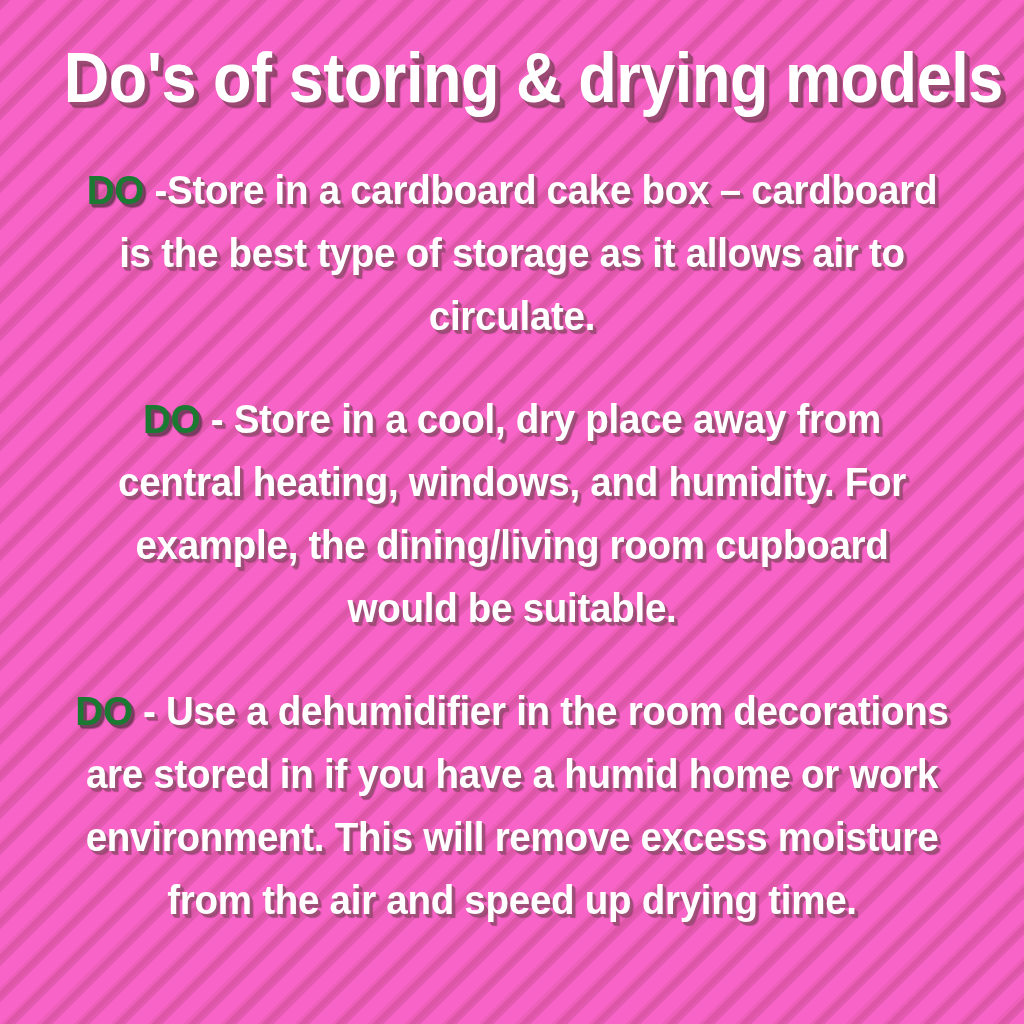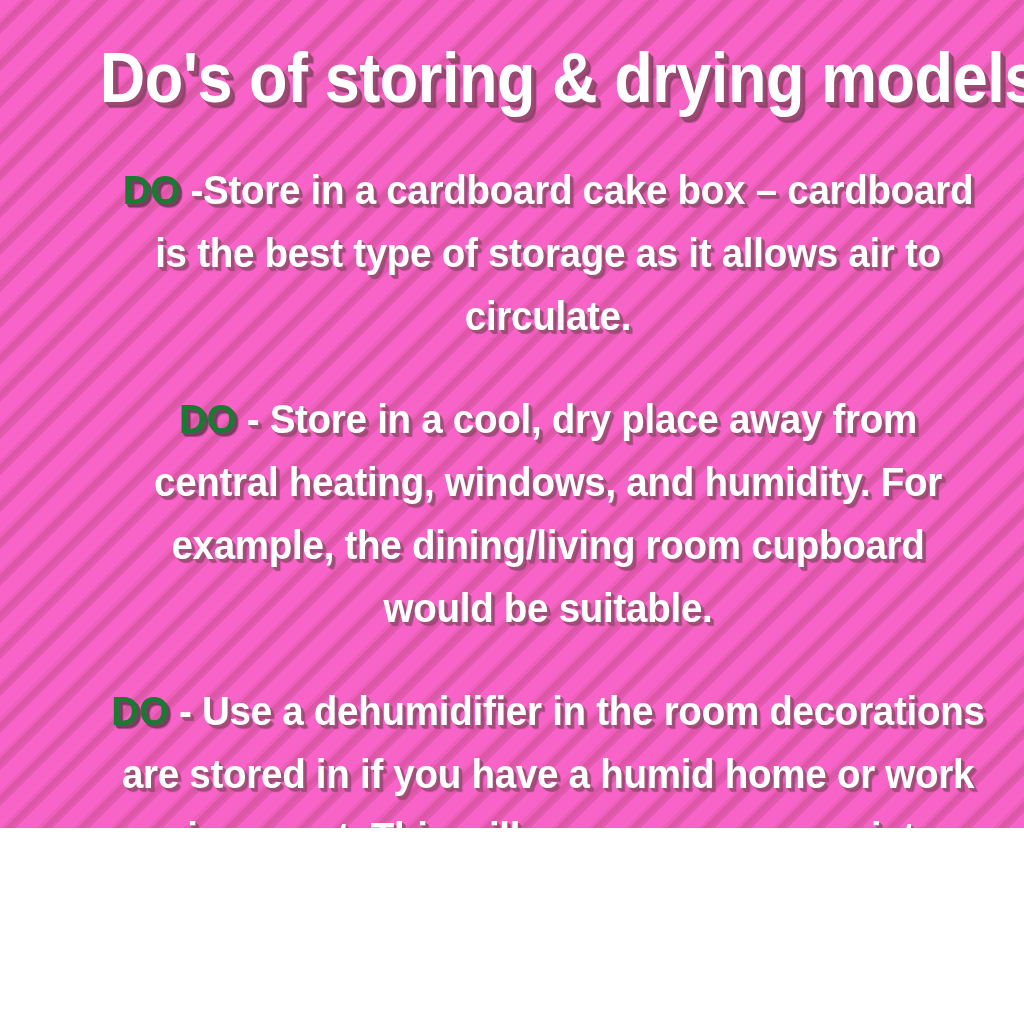--- a/index.html
+++ b/index.html
@@ -10,25 +10,24 @@
     width: 1024px;
     height: 1024px;
     overflow: hidden;
     font-family: "Liberation Sans", sans-serif;
   }
 
   
   #poster {
     position: relative;
     width: 1024px;
-    height: 828px;
+    height: 1024px;
     box-sizing: border-box;
     background-color: #f45fc0;
     overflow: hidden;
-    padding-left: 36px;
   }
 
   
   #stripes {
     position: absolute;
     inset: 0;
     background-image: repeating-linear-gradient(
       -45deg,
       #f763c6 0px,
       #f763c6 11px,

